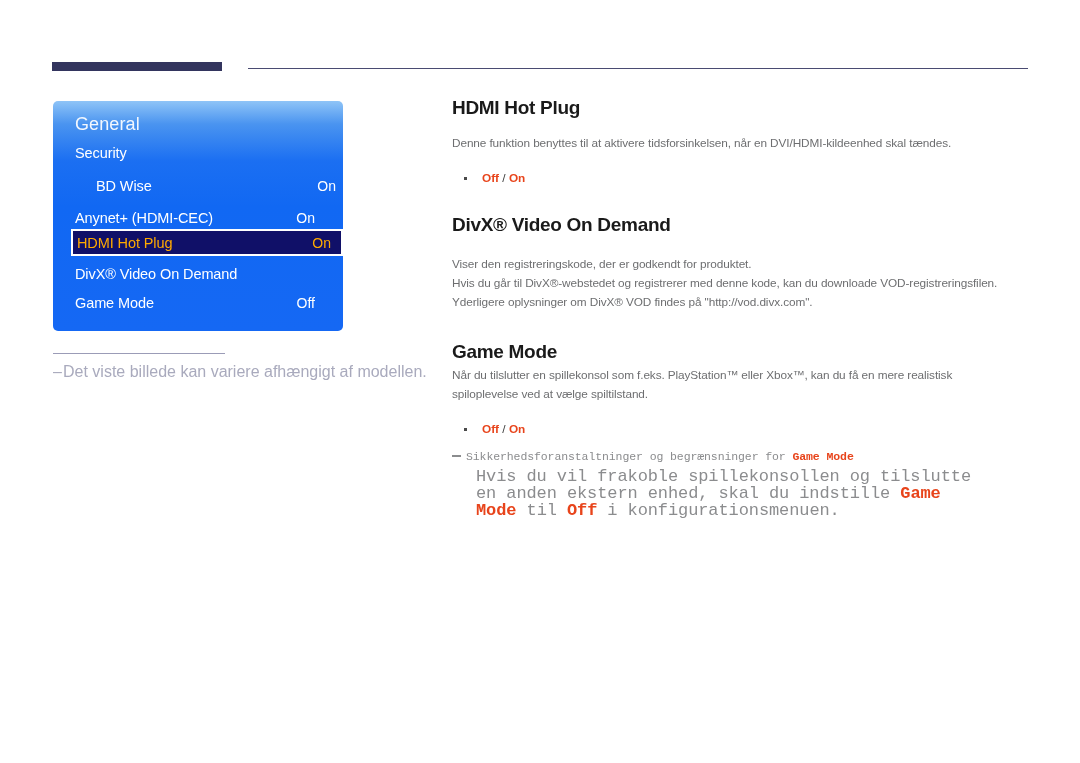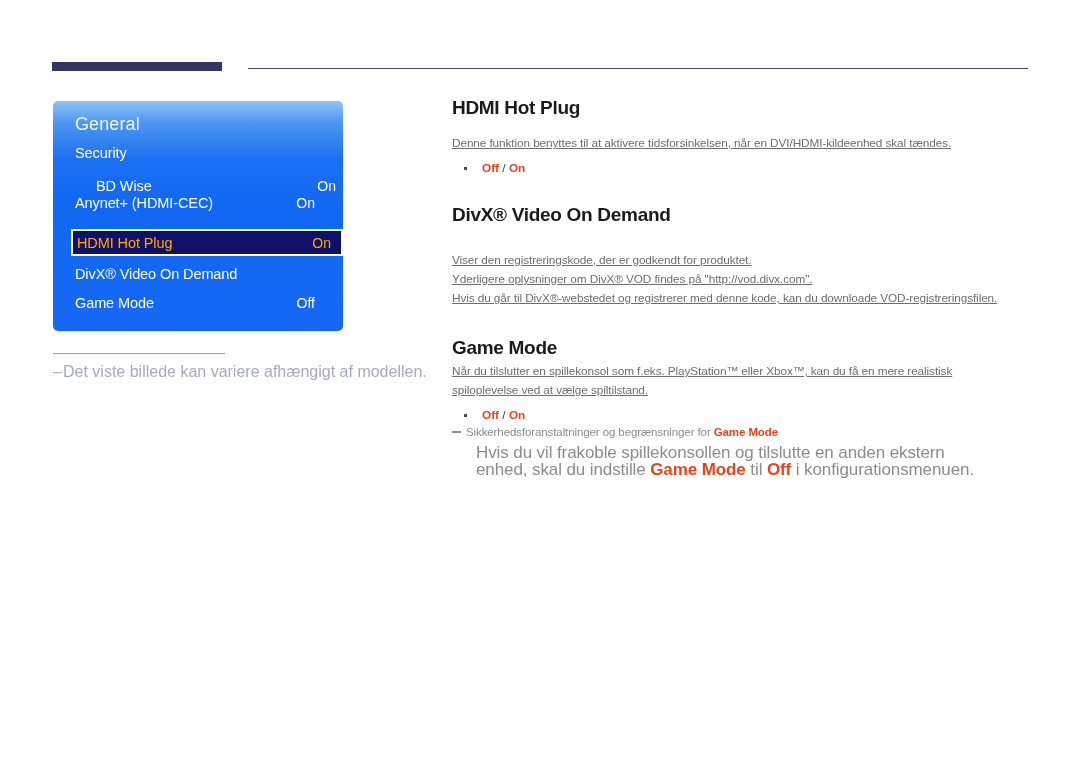--- a/index.html
+++ b/index.html
@@ -143,29 +143,28 @@
   #sec-hdmi-heading { margin-top: 0; }
   #sec-divx-heading { margin-top: 26px; }
   #sec-game-heading { margin-top: 28px; }
 
   .body-line {
     font-size: 11.8px;
     line-height: 19px;
     color: #6d6e70;
     margin: 0;
     letter-spacing: -0.1px;
-    text-decoration: underline;
   }
   #sec-hdmi-desc { margin-top: 14px; }
-  #sec-divx-l1 { margin-top: 24px; }
+  #sec-divx-l1 { margin-top: 18px; }
   #sec-game-desc { margin-top: 2px; width: 560px; }
 
   .bullet-row {
     position: relative;
-    margin-top: 7px;
+    margin-top: 17px;
     padding-left: 30px;
     font-size: 11.8px;
     line-height: 17px;
     color: #3b3b3b;
   }
   .bullet-row::before {
     content: "";
     position: absolute;
     left: 12px;
     top: 7px;
@@ -176,21 +175,23 @@
   .opt {
     color: #e8441b;
     font-weight: bold;
   }
   .opt-sep {
     color: #3b3b3b;
   }
 
   .note-block {
     position: relative;
+    margin-top: 10px;
     padding-left: 14px;
+    font-family: Liberation Mono, monospace;
   }
   .note-block .note-dash-mark {
     position: absolute;
     left: 0;
     top: 7px;
     width: 9px;
     height: 1.6px;
     background: #8b8c8e;
   }
   .note-title {
@@ -230,21 +231,21 @@
   <div class="osd-row" style="top:37px;padding-left:33px;">
     <span class="osd-label">Security</span>
     <span class="osd-value"></span>
   </div>
 
   <div class="osd-row" style="top:70px;margin-left:21px;">
     <span class="osd-label">BD Wise</span>
     <span class="osd-value">On</span>
   </div>
 
-  <div class="osd-row" style="top:87px;">
+  <div class="osd-row" style="top:102px;">
     <span class="osd-label">Anynet+ (HDMI-CEC)</span>
     <span class="osd-value">On</span>
   </div>
 
   <div class="osd-row" id="osd-row-hdmi" style="top:128px;">
     <span class="osd-label">HDMI Hot Plug</span>
     <span class="osd-value">On</span>
   </div>
 
   <div class="osd-row" style="top:158px;">
@@ -267,22 +268,22 @@
 <div id="article">
 
   <h2 class="sec-heading" id="sec-hdmi-heading">HDMI Hot Plug</h2>
   <p class="body-line" id="sec-hdmi-desc">Denne funktion benyttes til at aktivere tidsforsinkelsen, når en DVI/HDMI-kildeenhed skal tændes.</p>
   <div class="bullet-row">
     <span class="opt">Off</span><span class="opt-sep"> / </span><span class="opt">On</span>
   </div>
 
   <h2 class="sec-heading" id="sec-divx-heading">DivX® Video On Demand</h2>
   <p class="body-line" id="sec-divx-l1">Viser den registreringskode, der er godkendt for produktet.</p>
+  <p class="body-line">Hvis du går til DivX®-webstedet og registrerer med denne kode, kan du downloade VOD-registreringsfilen.</p>
   <p class="body-line">Yderligere oplysninger om DivX® VOD findes på "http://vod.divx.com".</p>
-  <p class="body-line">Hvis du går til DivX®-webstedet og registrerer med denne kode, kan du downloade VOD-registreringsfilen.</p>
 
   <h2 class="sec-heading" id="sec-game-heading">Game Mode</h2>
   <p class="body-line" id="sec-game-desc">Når du tilslutter en spillekonsol som f.eks. PlayStation™ eller Xbox™, kan du få en mere realistisk spiloplevelse ved at vælge spiltilstand.</p>
   <div class="bullet-row">
     <span class="opt">Off</span><span class="opt-sep"> / </span><span class="opt">On</span>
   </div>
 
   <div class="note-block">
     <span class="note-dash-mark"></span>
     <p class="note-title"><span>Sikkerhedsforanstaltninger og begrænsninger for </span><span class="note-em">Game Mode</span></p>

